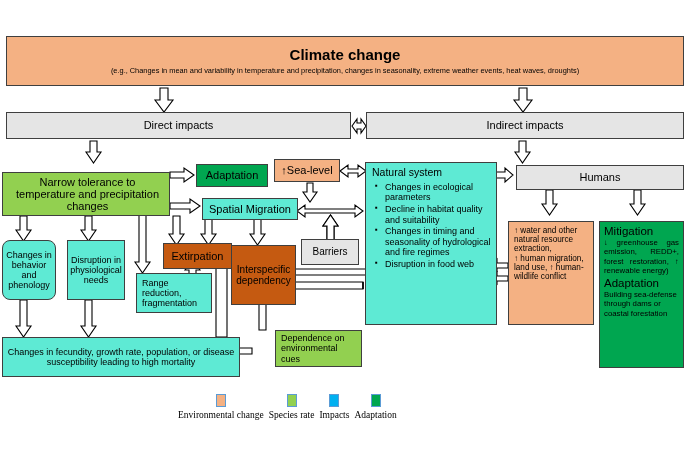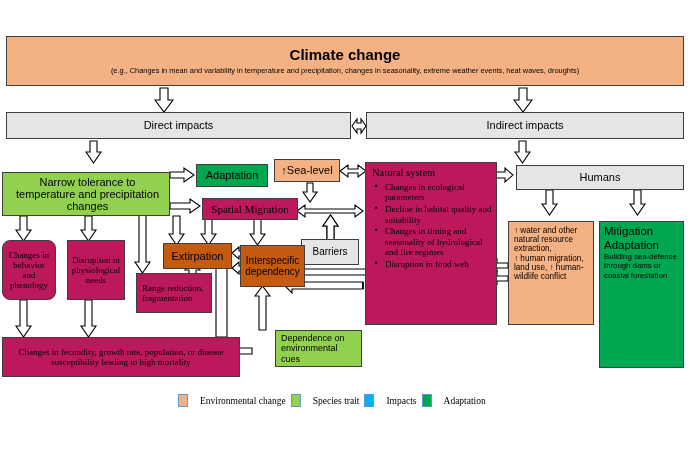--- a/index.html
+++ b/index.html
@@ -28,21 +28,21 @@
     color: #000000;
     line-height: 1.12;
   }
   .box.center { align-items: center; text-align: center; }
   .box.left   { align-items: flex-start; text-align: left; }
   .pad { padding: 1px 3px; }
 
   
   .c-env   { background: #f4b183; }   
   .c-trait { background: #92d050; }   
-  .c-imp   { background: #be185d; font-family: Liberation Serif, serif; }   
+  .c-imp   { background: #5eead4; }   
   .c-adapt { background: #00a650; }   
   .c-rust  { background: #c55a11; }   
   .c-white { background: #e5e5e5; }
 
   .t-title   { font-size: 15px; font-weight: bold; }
   .t-sub     { font-size: 7.4px; }
   .t-lg      { font-size: 11px; }
   .t-md      { font-size: 10px; }
   .t-sm      { font-size: 9px; }
   .t-xs      { font-size: 8.2px; }
@@ -79,21 +79,21 @@
   #legend {
     position: absolute;
     left: 178px;
     top: 394px;
     display: flex;
     align-items: center;
     gap: 5px;
     font-size: 9.5px;
     font-family: "Liberation Serif", serif;
   }
-  .legend-item { display: flex; align-items: center; gap: 12px; }
+  .legend-item { display: flex; align-items: center; gap: 3px; flex-direction: column; }
   .swatch {
     width: 10px; height: 13px;
     border: 1px solid #5b9bd5;
     box-sizing: border-box;
     display: inline-block;
   }
   .mit-head { font-size: 11.5px; }
   .mit-body { font-size: 7.8px; line-height: 1.22; }
   .justify { text-align: justify; }
 </style>
@@ -207,21 +207,21 @@
   </div>
 
   <div class="box center c-white" style="left:301px; top:239px; width:58px; height:26px;">
     <span class="t-md">Barriers</span>
   </div>
 
   <div class="box center c-rust" style="left:163px; top:243px; width:69px; height:26px;">
     <span class="t-lg">Extirpation</span>
   </div>
 
-  <div class="box center c-rust pad" style="left:240px; top:245px; width:65px; height:42px;">
+  <div class="box center c-rust pad" style="left:231px; top:245px; width:65px; height:60px;">
     <span class="t-md">Interspecific dependency</span>
   </div>
 
   <div class="box center c-imp pad" style="left:2px; top:240px; width:54px; height:60px;border-radius:8px;">
     <span class="t-sm">Changes in behavior and phenology</span>
   </div>
 
   <div class="box center c-imp pad" style="left:67px; top:240px; width:58px; height:60px;">
     <span class="t-sm">Disruption in physiological needs</span>
   </div>
@@ -256,32 +256,33 @@
     <div class="t-xs">↑ water and other</div>
     <div class="t-xs">natural resource</div>
     <div class="t-xs">extraction,</div>
     <div class="t-xs">↑ human migration,</div>
     <div class="t-xs">land use, ↑ human-</div>
     <div class="t-xs">wildlife conflict</div>
   </div>
 
   <div class="box left c-adapt" style="left:599px; top:221px; width:85px; height:147px; justify-content:flex-start; padding:3px 4px 0 4px;">
     <div class="mit-head">Mitigation</div>
+    <div class="mit-body justify">↓ greenhouse gas emission, REDD+, forest restoration, ↑ renewable energy)</div>
     <div class="mit-head" style="margin-top:1px;">Adaptation</div>
     <div class="mit-body">Building sea-defense through dams or coastal forestation</div>
   </div>
 
   <div id="legend">
     <div class="legend-item">
       <span class="swatch" style="background:#f4b183;"></span>
       <span>Environmental change</span>
     </div>
     <div class="legend-item">
       <span class="swatch" style="background:#92d050;"></span>
-      <span>Species trait</span>
+      <span>Species rate</span>
     </div>
     <div class="legend-item">
       <span class="swatch" style="background:#00b0f0;"></span>
       <span>Impacts</span>
     </div>
     <div class="legend-item">
       <span class="swatch" style="background:#00a650;"></span>
       <span>Adaptation</span>
     </div>
   </div>

